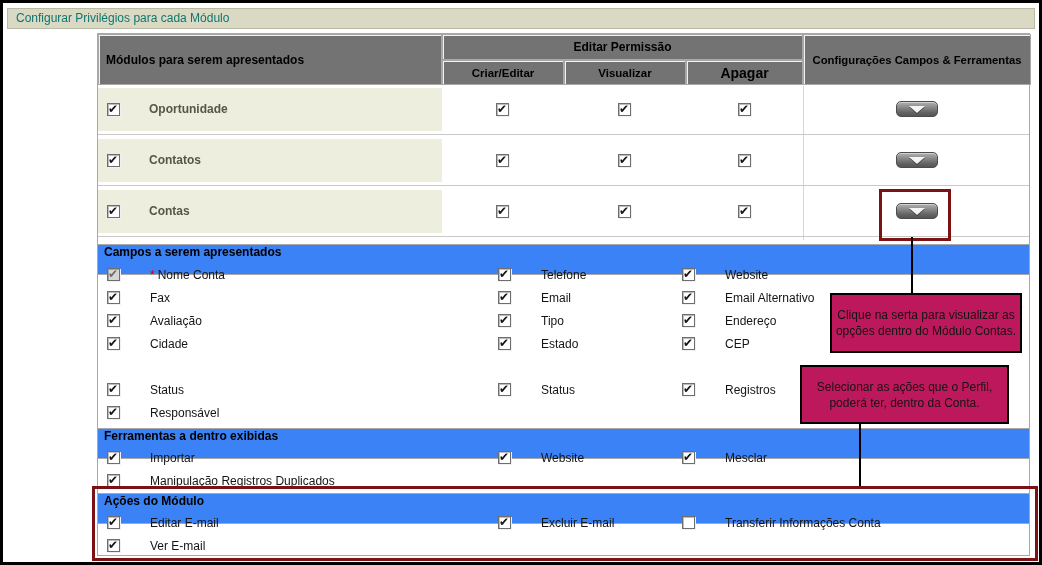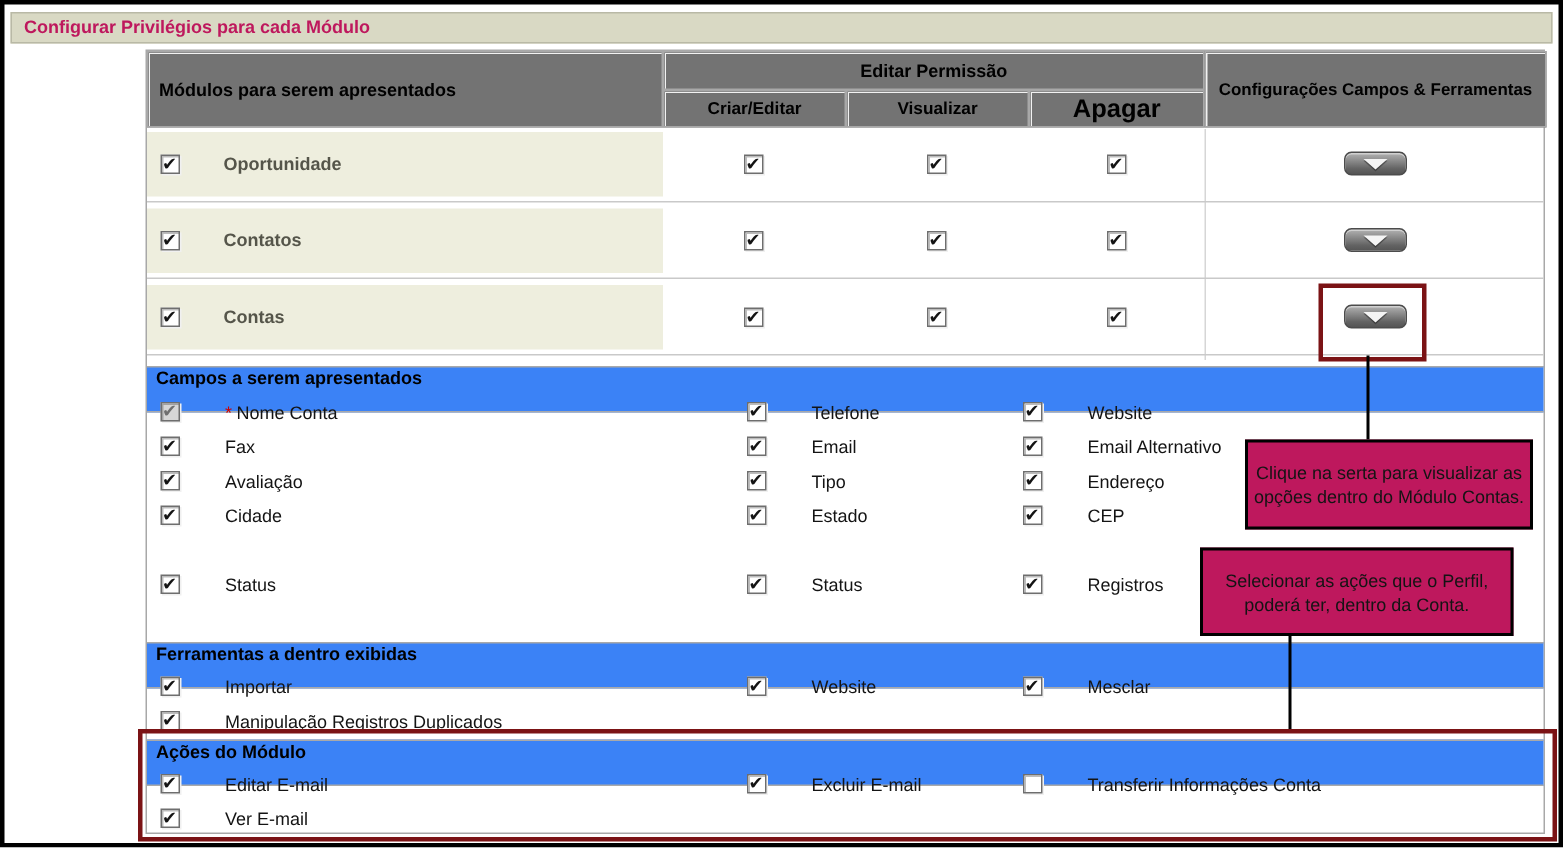--- a/index.html
+++ b/index.html
@@ -10,41 +10,41 @@
   }
   .page-frame{position:absolute;inset:0;border:3px solid #000;pointer-events:none;z-index:50;}
 
   
   .titlebar{
     position:absolute;left:7px;top:8px;width:1028px;height:21px;
     background:#d9d9c4;border:1px solid #b9b9a6;box-sizing:border-box;
   }
   .titlebar .txt{
     display:block;padding-left:8px;line-height:19px;
-    font-size:12px;font-weight:bold;color:#be185d;white-space:nowrap;
+    font-size:12px;font-weight:normal;color:#0f766e;white-space:nowrap;
   }
 
   
   .tbl{
     position:absolute;left:97px;top:33px;width:933px;height:523px;
     border:1px solid #a8a8a8;box-sizing:border-box;background:#fff;
   }
   .tbl *{box-sizing:border-box;}
 
   
   .hcell{
     position:absolute;background:#737373;border:1px solid #a8a8a8;
     box-shadow:inset 1px 1px 0 #f2f2f2;
     display:flex;align-items:center;font-size:12px;font-weight:bold;color:#000;
   }
   .h-modules{left:0;top:0;width:344px;height:51px;padding-left:7px;}
   .h-permgroup{left:344px;top:0;width:361px;height:26px;justify-content:center;}
   .h-criar{left:344px;top:26px;width:122px;height:25px;justify-content:center;font-size:11.5px;}
   .h-vis{left:466px;top:26px;width:122px;height:25px;justify-content:center;font-size:11.5px;}
-  .h-apagar{left:588px;top:26px;width:117px;height:25px;justify-content:center;font-size:17px;}
+  .h-apagar{left:588px;top:26px;width:117px;height:25px;justify-content:center;font-size:14px;}
   .h-config{left:705px;top:0;width:228px;height:51px;justify-content:center;font-size:11.3px;white-space:nowrap;}
 
   
   .mrow{position:absolute;left:0;width:931px;height:51px;}
   .mrow .rowline{position:absolute;left:0;top:46px;width:931px;height:1px;background:#c9c9c9;}
   .mcell{position:absolute;left:0;top:0;width:344px;height:43px;background:#eeeede;}
   .mname{position:absolute;left:51px;top:14px;font-size:12px;font-weight:bold;color:#55554a;white-space:nowrap;}
   .vsep{position:absolute;left:705px;top:52px;width:1px;height:154px;background:#d6d6d6;}
 
   
@@ -201,20 +201,24 @@
     <span class="dl dl3">CEP</span>
   </div>
   <div class="drow" style="top:344px">
     <span class="cb dc1 checked"></span>
     <span class="dl dl1">Status</span>
     <span class="cb dc2 checked"></span>
     <span class="dl dl2">Status</span>
     <span class="cb dc3 checked"></span>
     <span class="dl dl3">Registros</span>
   </div>
+  <div class="drow" style="top:367px">
+    <span class="cb dc1 checked"></span>
+    <span class="dl dl1">Responsável</span>
+  </div>
 
   <div class="secbar" style="top:394px">Ferramentas a dentro exibidas</div>
 
   <div class="drow" style="top:412px">
     <span class="cb dc1 checked"></span>
     <span class="dl dl1">Importar</span>
     <span class="cb dc2 checked"></span>
     <span class="dl dl2">Website</span>
     <span class="cb dc3 checked"></span>
     <span class="dl dl3">Mesclar</span>

